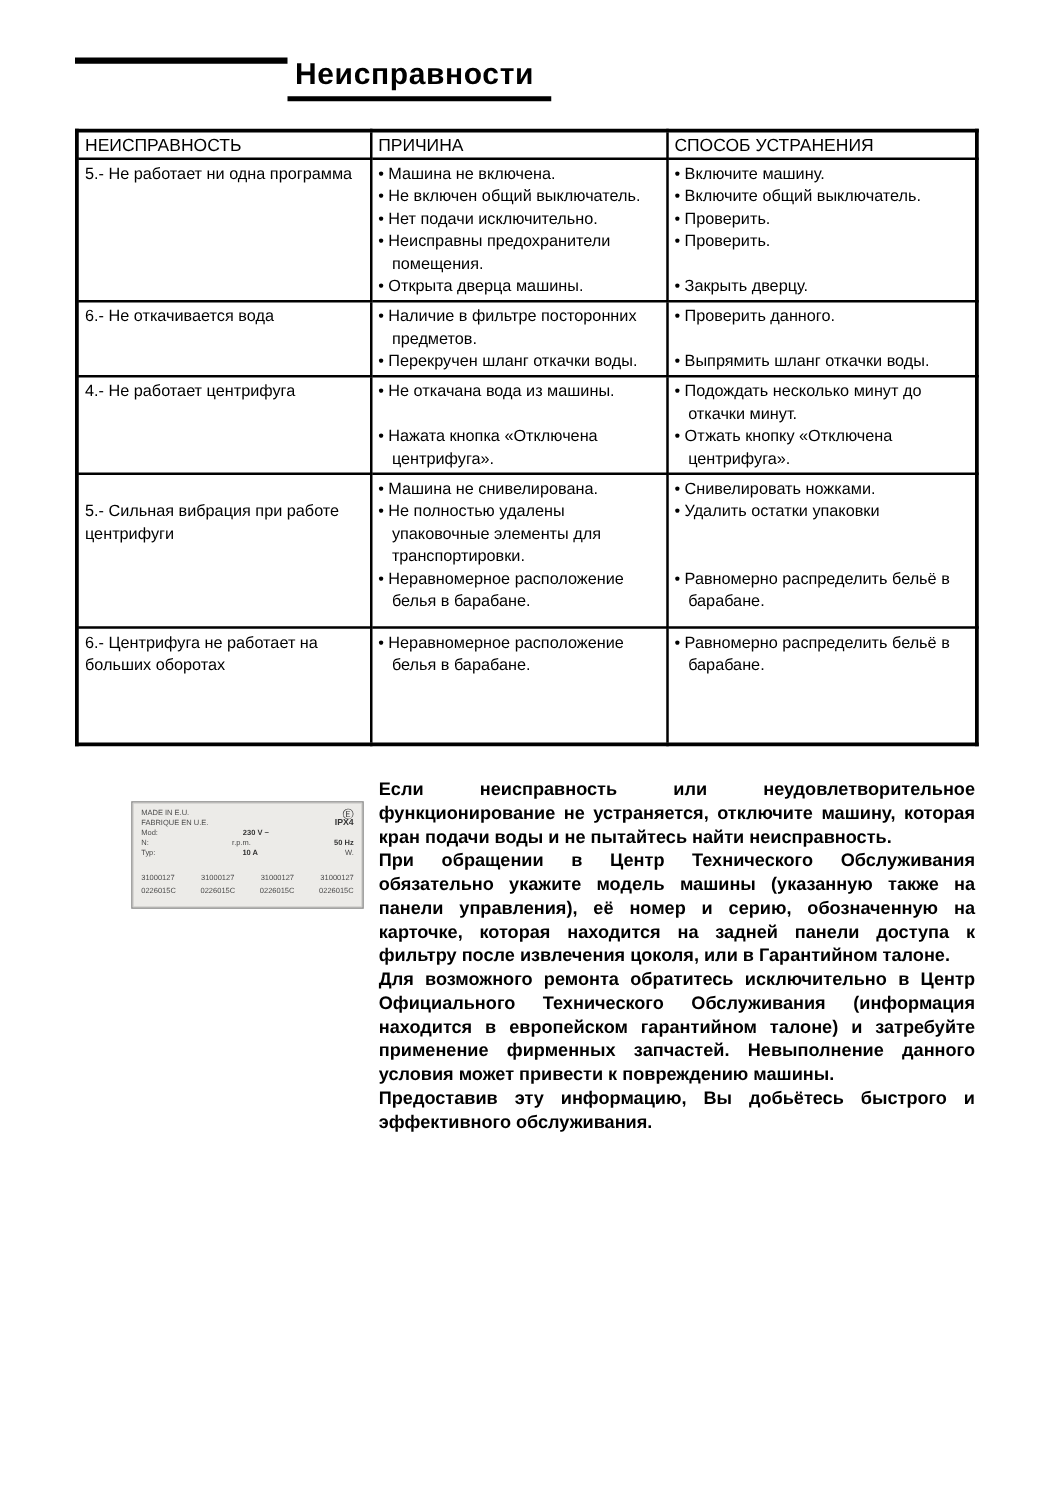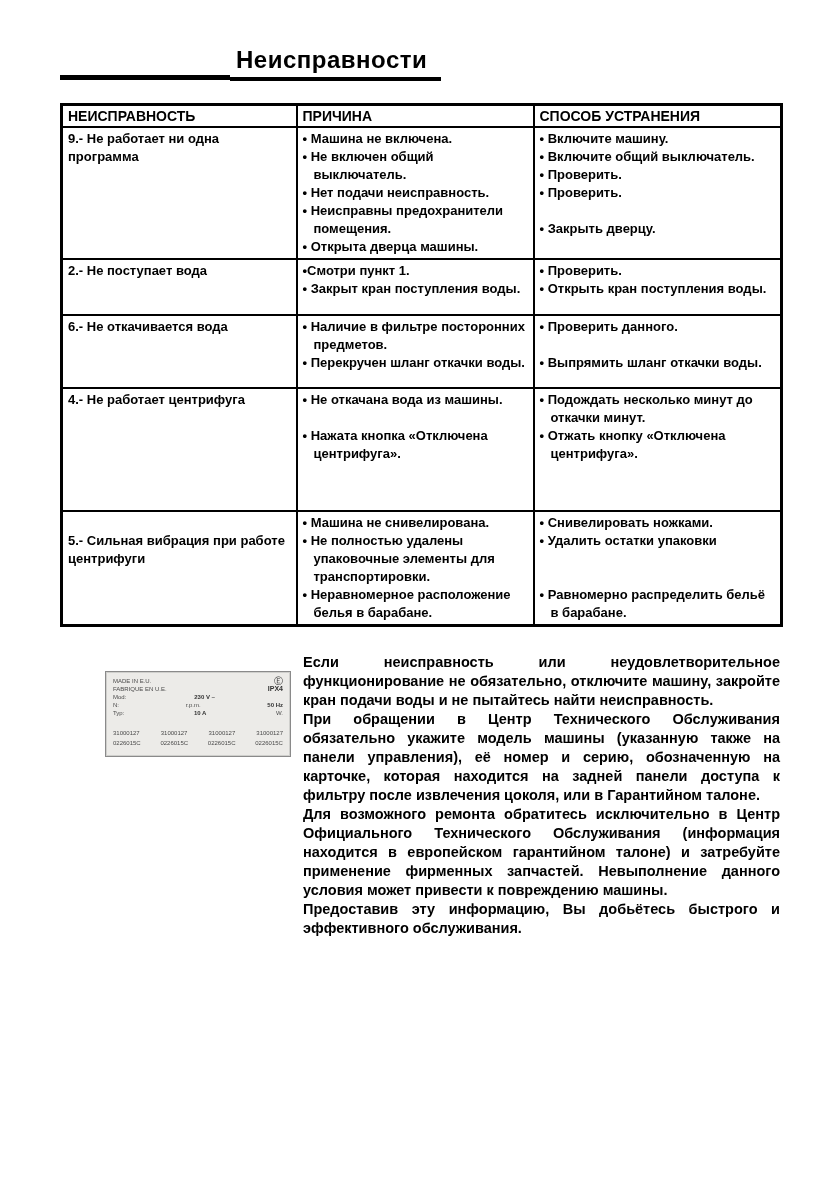--- a/index.html
+++ b/index.html
@@ -6,21 +6,21 @@
   html, body { background: #ffffff; }
   body {
     width: 840px; height: 1190px;
     font-family: "Liberation Sans", sans-serif;
     color: #000;
     position: relative;
   }
   .page { padding: 46px 60px 0 60px; }
 
   
-  .title-row { display: flex; align-items: flex-end; }
+  .title-row { display: flex; align-items: flex-start; }
   .title-bar { width: 170px; height: 5px; background: #000; margin-bottom: 1px; }
   .title { 
     font-size: 24px; font-weight: bold;
     border-bottom: 4px solid #000;
     padding: 0 14px 3px 6px;
     letter-spacing: 0.5px;
   }
 
   
   table.fault-table {
@@ -28,21 +28,21 @@
     width: 720px;
     margin-top: 22px;
     border: 3px solid #000;
     table-layout: fixed;
   }
   table.fault-table th, table.fault-table td {
     border: 2px solid #000;
     vertical-align: top;
     text-align: left;
     padding: 2px 5px;
-    font-weight: bold;
+    font-weight: normal;
   }
   table.fault-table th {
     font-size: 14px;
     height: 20px;
     padding: 2px 5px;
   }
   table.fault-table td { font-size: 13px; }
   col.c1 { width: 235px; } col.c2 { width: 237px; } col.c3 { width: 248px; }
 
   tbody tr:nth-child(1) td { height: 112px; }
@@ -108,53 +108,40 @@
     <thead>
       <tr>
         <th>НЕИСПРАВНОСТЬ</th>
         <th>ПРИЧИНА</th>
         <th>СПОСОБ УСТРАНЕНИЯ</th>
       </tr>
     </thead>
     <tbody id="table-body">
         <tr>
           <td>
-            <div class="line">9.- Не работает ни одна программа</div>
+            <div class="line">5.- Не работает ни одна программа</div>
           </td>
           <td>
             <div class="line bullet">• Машина не включена.</div>
             <div class="line bullet">• Не включен общий выключатель.</div>
-            <div class="line bullet">• Нет подачи неисправность.</div>
+            <div class="line bullet">• Нет подачи исключительно.</div>
             <div class="line bullet">• Неисправны предохранители помещения.</div>
             <div class="line bullet">• Открыта дверца машины.</div>
           </td>
           <td>
             <div class="line bullet">• Включите машину.</div>
             <div class="line bullet">• Включите общий выключатель.</div>
             <div class="line bullet">• Проверить.</div>
             <div class="line bullet">• Проверить.</div>
             <div class="line"></div>
             <div class="line bullet">• Закрыть дверцу.</div>
           </td>
         </tr>
         <tr>
           <td>
-            <div class="line">2.- Не поступает вода</div>
-          </td>
-          <td>
-            <div class="line bullet">•Смотри пункт 1.</div>
-            <div class="line bullet">• Закрыт кран поступления воды.</div>
-          </td>
-          <td>
-            <div class="line bullet">• Проверить.</div>
-            <div class="line bullet">• Открыть кран поступления воды.</div>
-          </td>
-        </tr>
-        <tr>
-          <td>
             <div class="line">6.- Не откачивается вода</div>
           </td>
           <td>
             <div class="line bullet">• Наличие в фильтре посторонних предметов.</div>
             <div class="line bullet">• Перекручен шланг откачки воды.</div>
           </td>
           <td>
             <div class="line bullet">• Проверить данного.</div>
             <div class="line"></div>
             <div class="line bullet">• Выпрямить шланг откачки воды.</div>
@@ -185,20 +172,31 @@
             <div class="line bullet">• Неравномерное расположение белья в барабане.</div>
           </td>
           <td>
             <div class="line bullet">• Снивелировать ножками.</div>
             <div class="line bullet">• Удалить остатки упаковки</div>
             <div class="line"></div>
             <div class="line"></div>
             <div class="line bullet">• Равномерно распределить бельё в барабане.</div>
           </td>
         </tr>
+        <tr>
+          <td>
+            <div class="line">6.- Центрифуга не работает на больших оборотах</div>
+          </td>
+          <td>
+            <div class="line bullet">• Неравномерное расположение белья в барабане.</div>
+          </td>
+          <td>
+            <div class="line bullet">• Равномерно распределить бельё в барабане.</div>
+          </td>
+        </tr>
       </tbody>
   </table>
 
   <div class="bottom">
 
     <div class="plate">
       <div class="p-row">
         <span>MADE IN E.U.</span>
         <span class="p-mark">Ⓔ</span>
       </div>
@@ -230,21 +228,21 @@
         </div>
       <div class="p-serials" id="serial-row-2">
           <span>0226015C</span>
           <span>0226015C</span>
           <span>0226015C</span>
           <span>0226015C</span>
         </div>
     </div>
 
     <div class="info" id="info-block">
-        <p>Если неисправность или неудовлетворительное функционирование не обязательно, отключите машину, закройте кран подачи воды и не пытайтесь найти неисправность.</p>
+        <p>Если неисправность или неудовлетворительное функционирование не устраняется, отключите машину, которая кран подачи воды и не пытайтесь найти неисправность.</p>
         <p>При обращении в Центр Технического Обслуживания обязательно укажите модель машины (указанную также на панели управления), её номер и серию, обозначенную на карточке, которая находится на задней панели доступа к фильтру после извлечения цоколя, или в Гарантийном талоне.</p>
         <p>Для возможного ремонта обратитесь исключительно в Центр Официального Технического Обслуживания (информация находится в европейском гарантийном талоне) и затребуйте применение фирменных запчастей. Невыполнение данного условия может привести к повреждению машины.</p>
         <p>Предоставив эту информацию, Вы добьётесь быстрого и эффективного обслуживания.</p>
       </div>
 
   </div>
 
 </div>
 
 </body></html>

